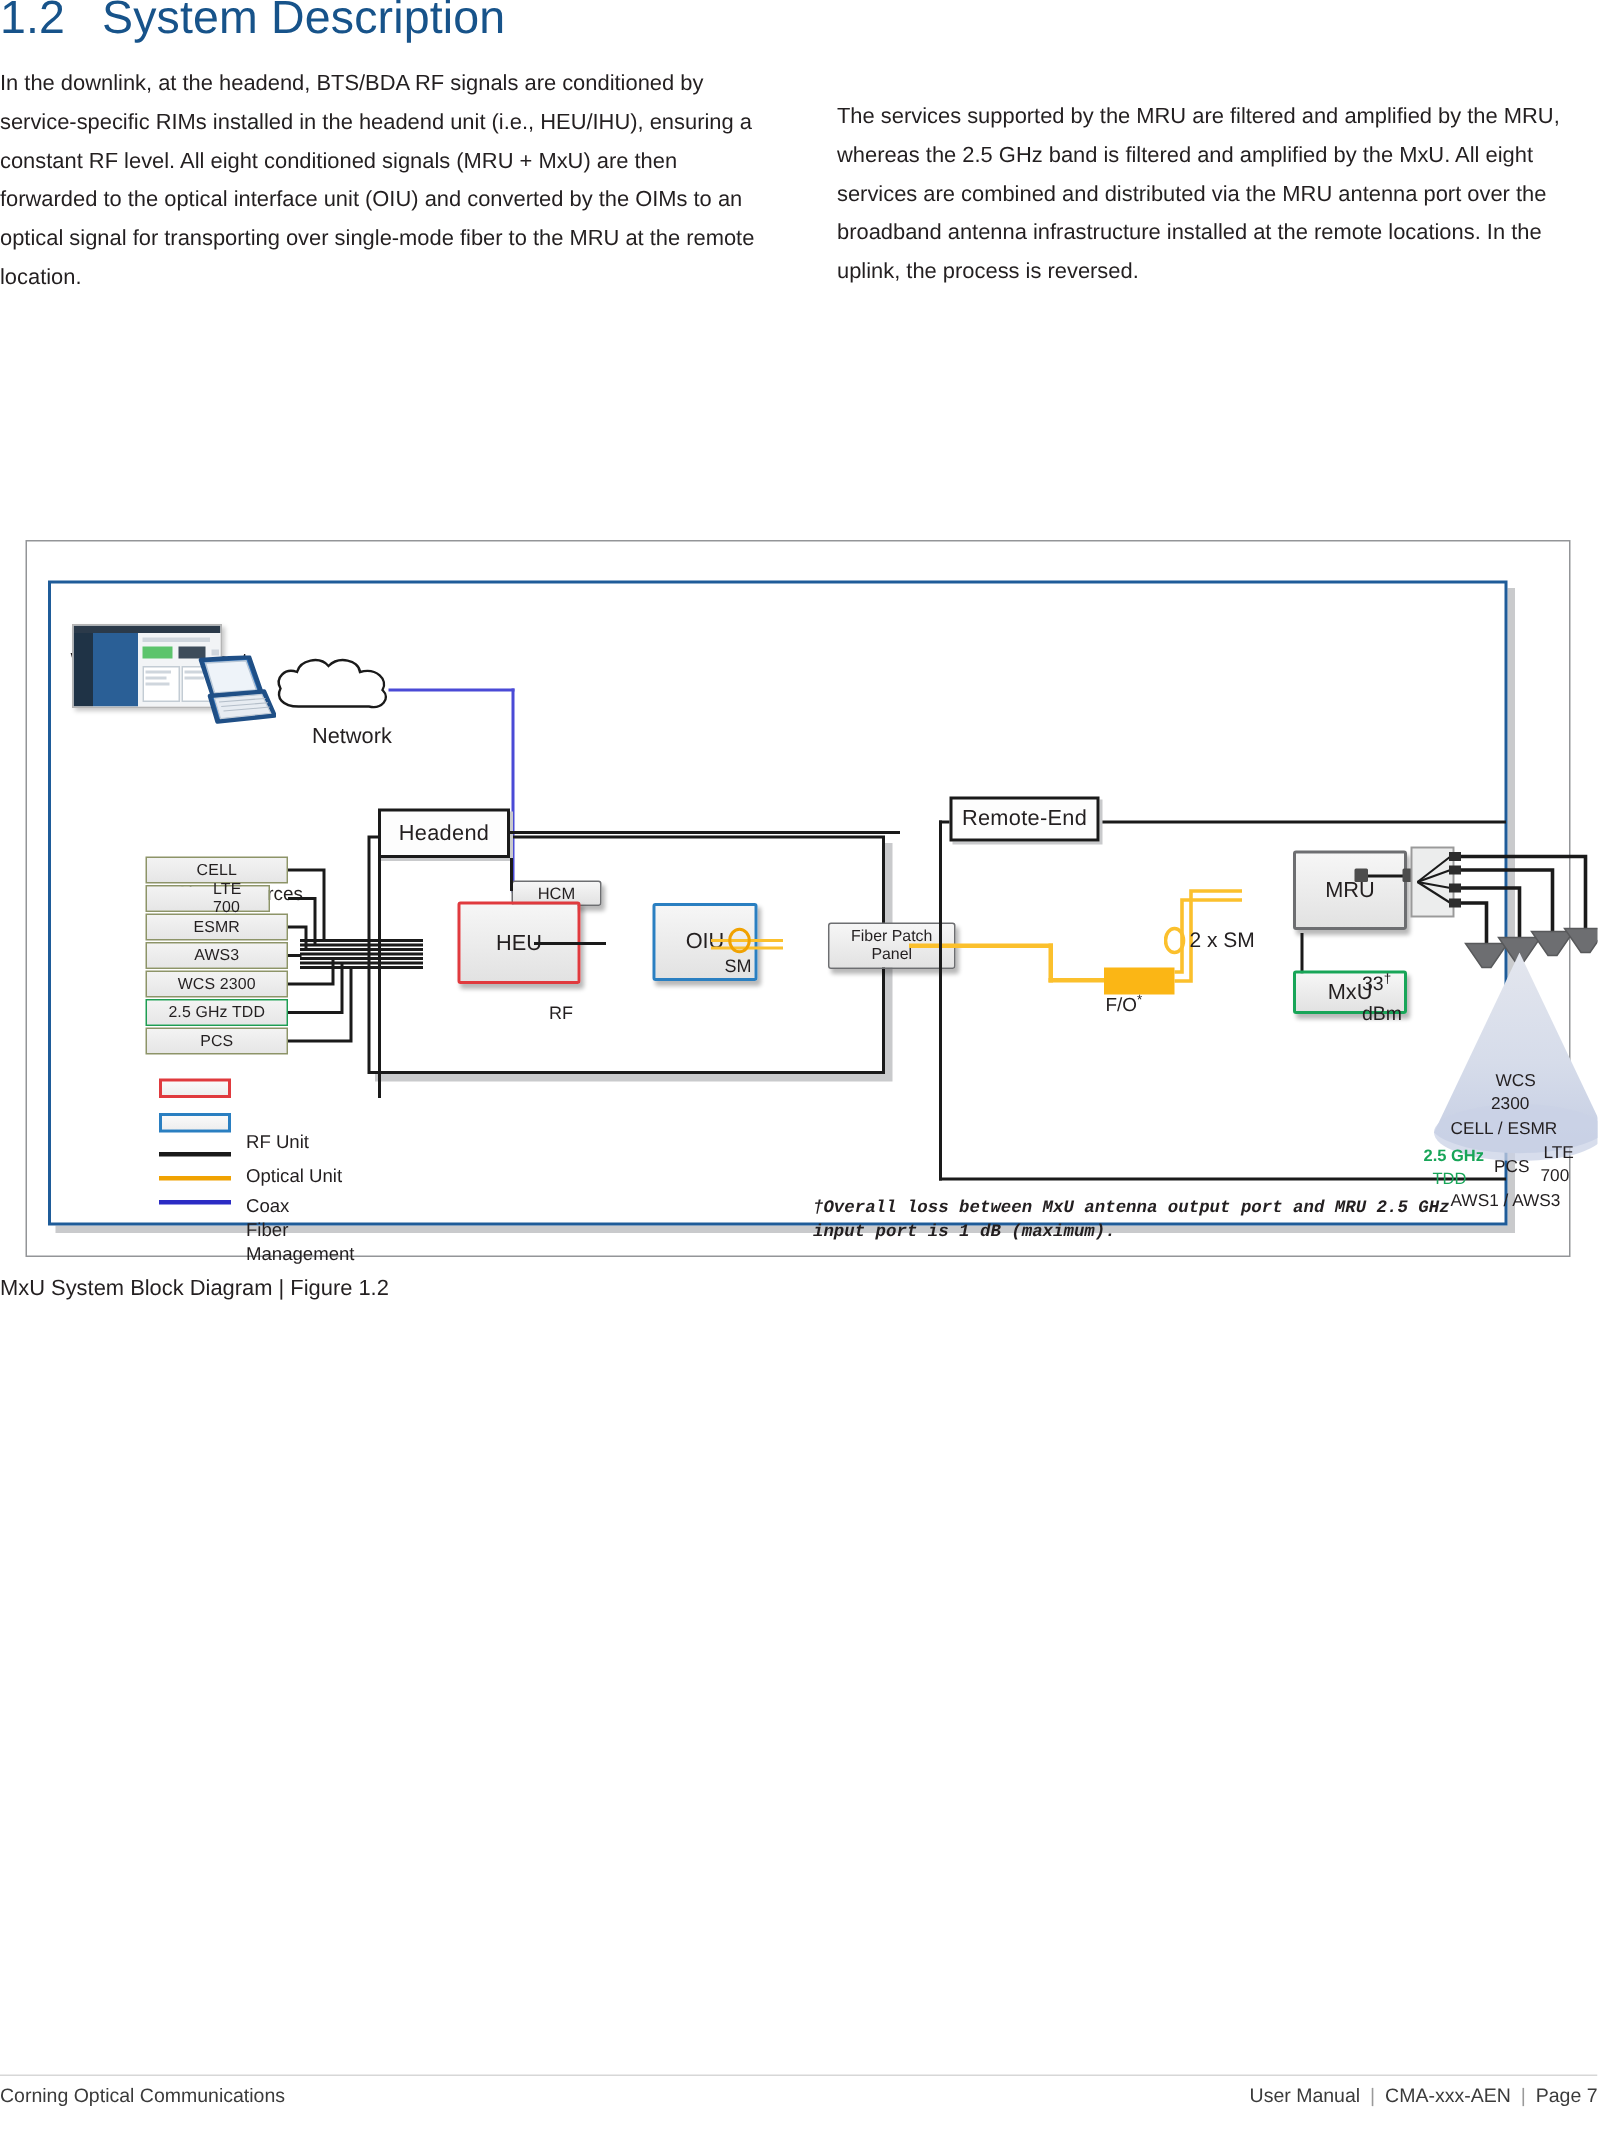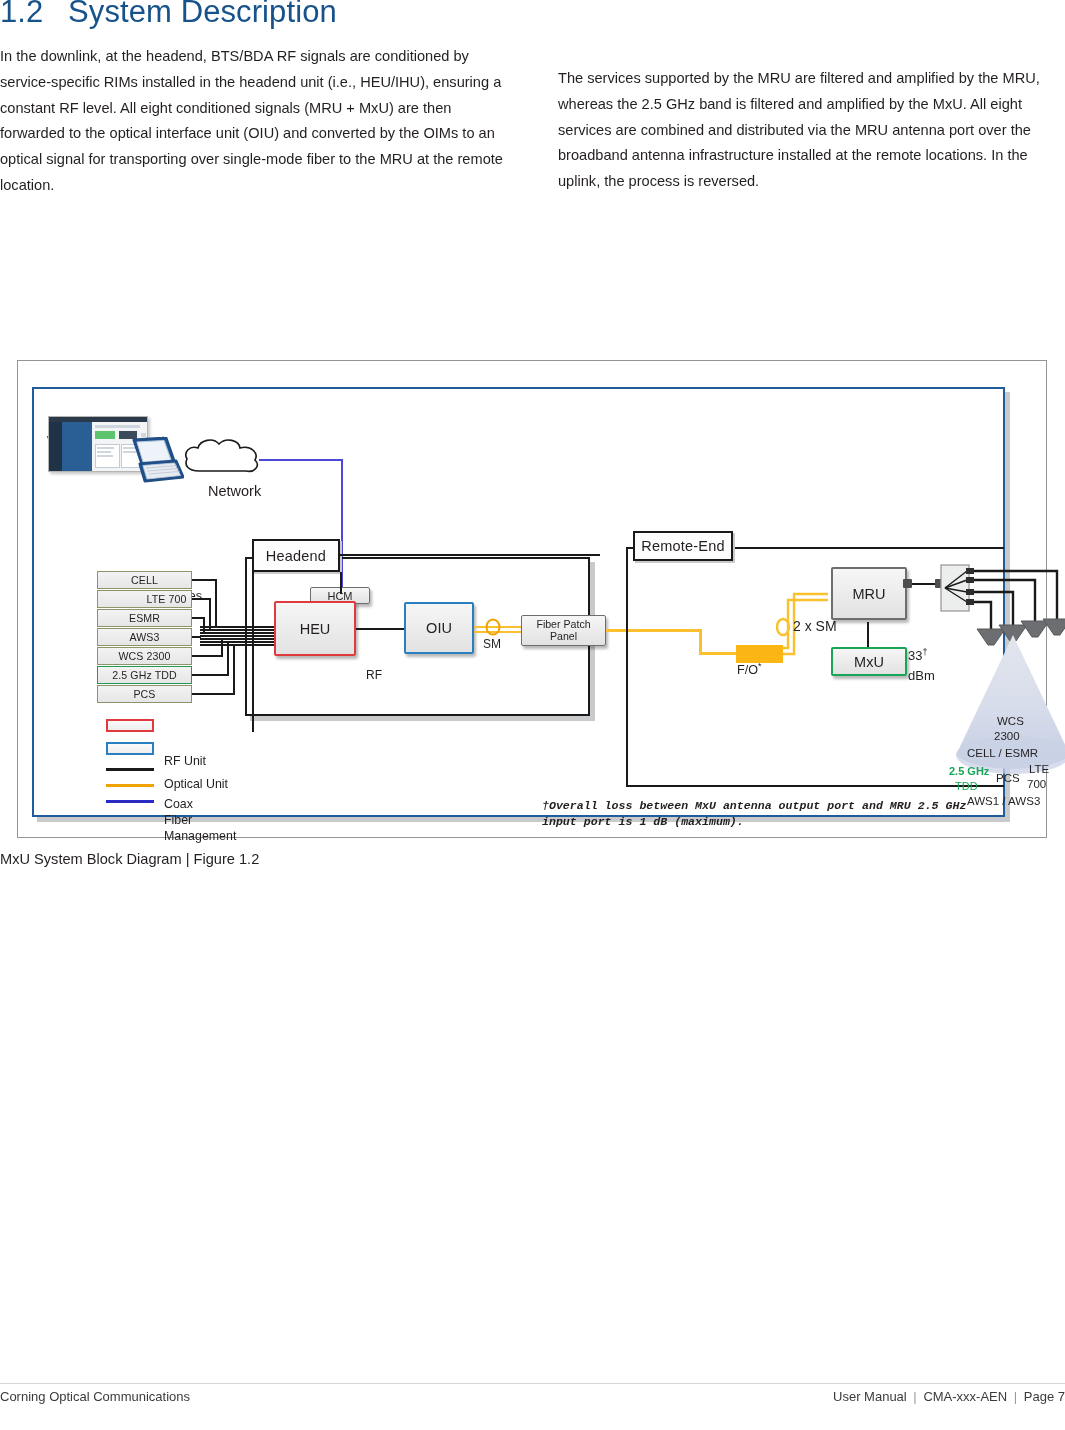--- a/index.html
+++ b/index.html
@@ -107,20 +107,21 @@
   
   .unit {
     position: absolute;
     box-sizing: border-box;
     background: linear-gradient(180deg,#f6f6f6 0%, #ebebeb 55%, #e2e2e2 100%);
     display: flex; align-items: center; justify-content: center;
     font-size: 14.5px;
     color: #231f20;
     border-radius: 2px;
     box-shadow: 2px 3px 3px rgba(0,0,0,.28);
+    margin-left: 31px;
   }
   .unit.rf     { border: 2.5px solid #e03a3e; }
   .unit.optical{ border: 2.5px solid #2a7fc1; }
   .unit.gray   { border: 2.5px solid #6d6e71; }
   .unit.green  { border: 2.5px solid #18a558; }
   .unit.small  { font-size: 11px; }
 
   
   .src {
     position: absolute;
@@ -276,21 +277,21 @@
                    C47 2 60 5 61 13 C72 10 80 18 76 25 C82 31 75 38 67 36 Z" fill="#ffffff" stroke="#1a1a1a" stroke-width="1.6"></path>
         </svg>
         <div class="d-label big" style="left:174px; top:58px;">Network</div>
 
         <div class="ln mgmt ab" style="left:225px; top:70px; width:84px; height:2.4px;"></div>
         <div class="ln mgmt ab" style="left:306.6px; top:70px; width:2.4px; height:136px;"></div>
 
         <div class="d-label" style="left:63px; top:164px; font-size:12.6px;">RF Signal Sources</div>
 
         <div class="src" style="left:63px; top:182px; width:95px;">CELL</div>
-        <div class="src" style="left:63px; top:201px; width:95px;padding-left:44px;">LTE 700</div>
+        <div class="src" style="left:63px; top:201px; width:83px;padding-left:44px;">LTE 700</div>
         <div class="src" style="left:63px; top:220px; width:95px;">ESMR</div>
         <div class="src" style="left:63px; top:239px; width:95px;">AWS3</div>
         <div class="src" style="left:63px; top:258px; width:95px;">WCS 2300</div>
         <div class="src tdd" style="left:63px; top:277px; width:95px;">2.5 GHz TDD</div>
         <div class="src" style="left:63px; top:296px; width:95px;">PCS</div>
 
         <svg style="position:absolute; left:156px; top:176px;" width="92" height="132" viewBox="0 0 92 132">
           <g fill="none" stroke="#1a1a1a" stroke-width="2">
             <path d="M2 15 H26 V62"></path>
             <path d="M2 34 H20 V65"></path>

